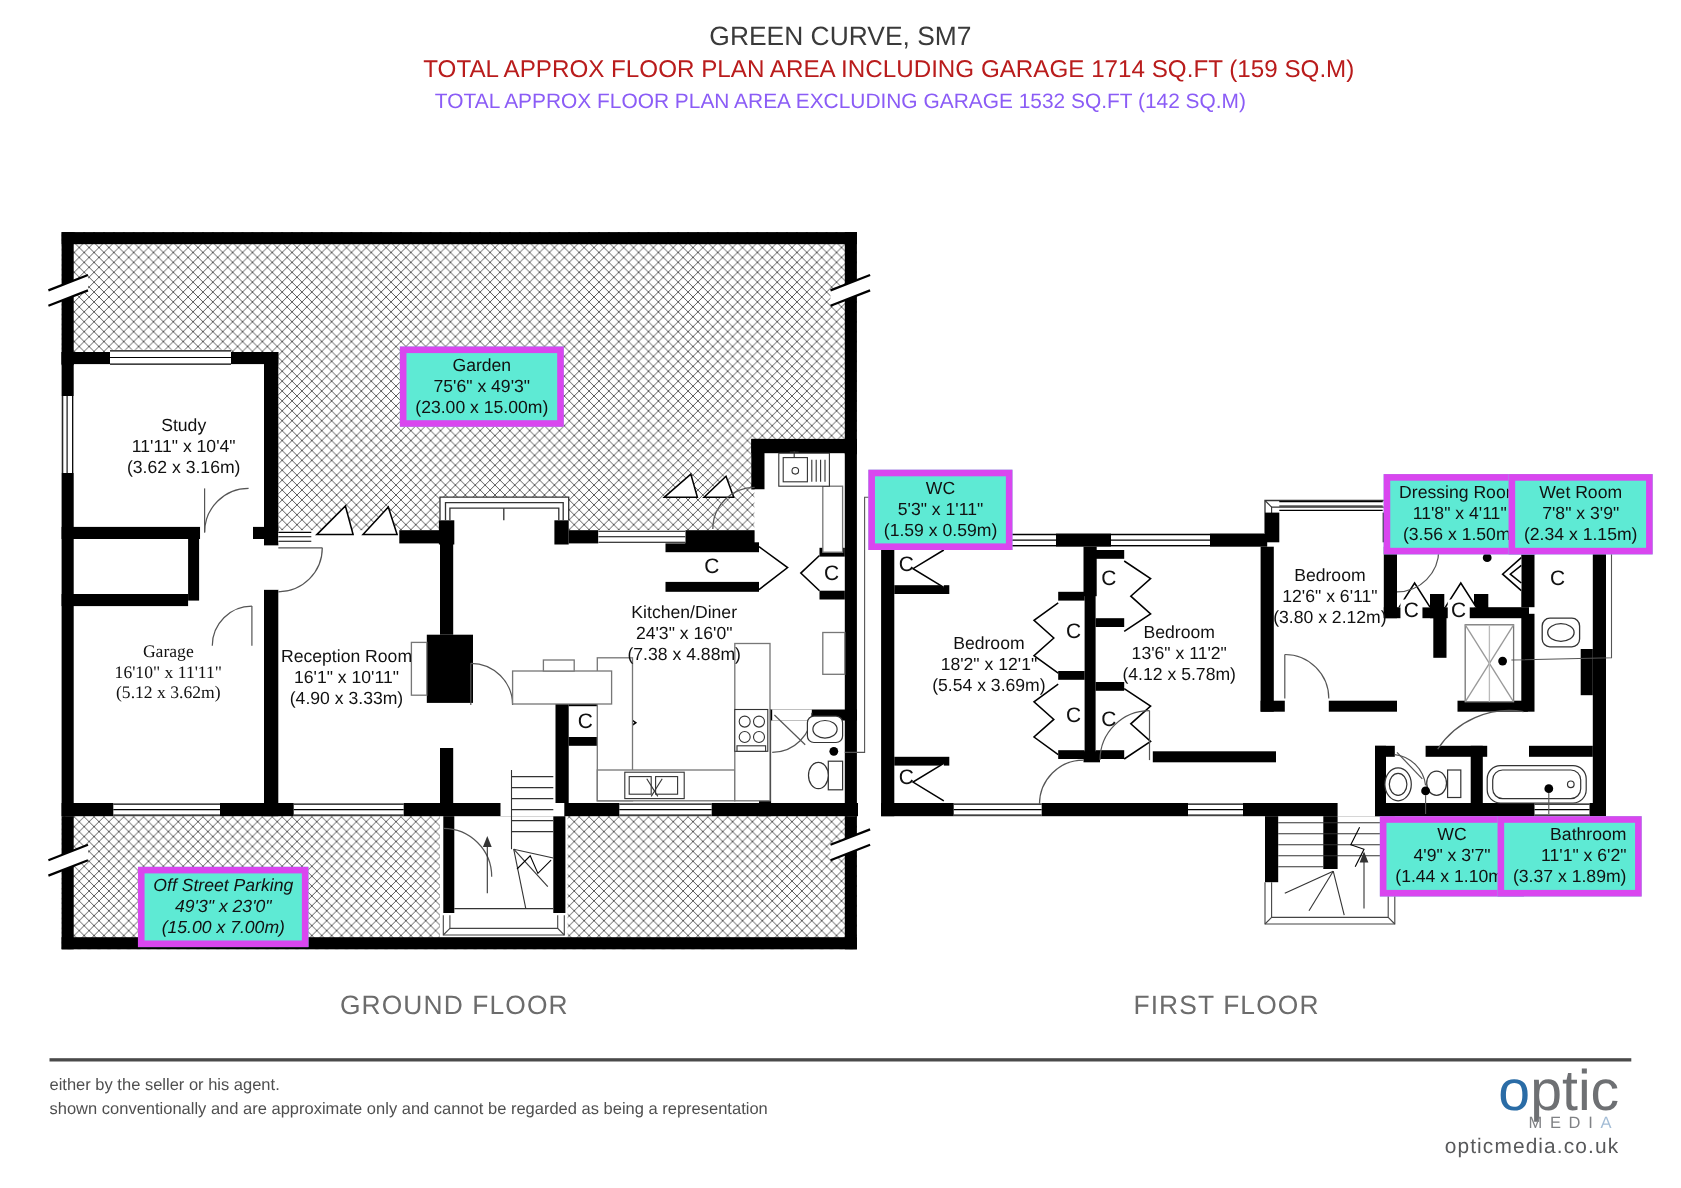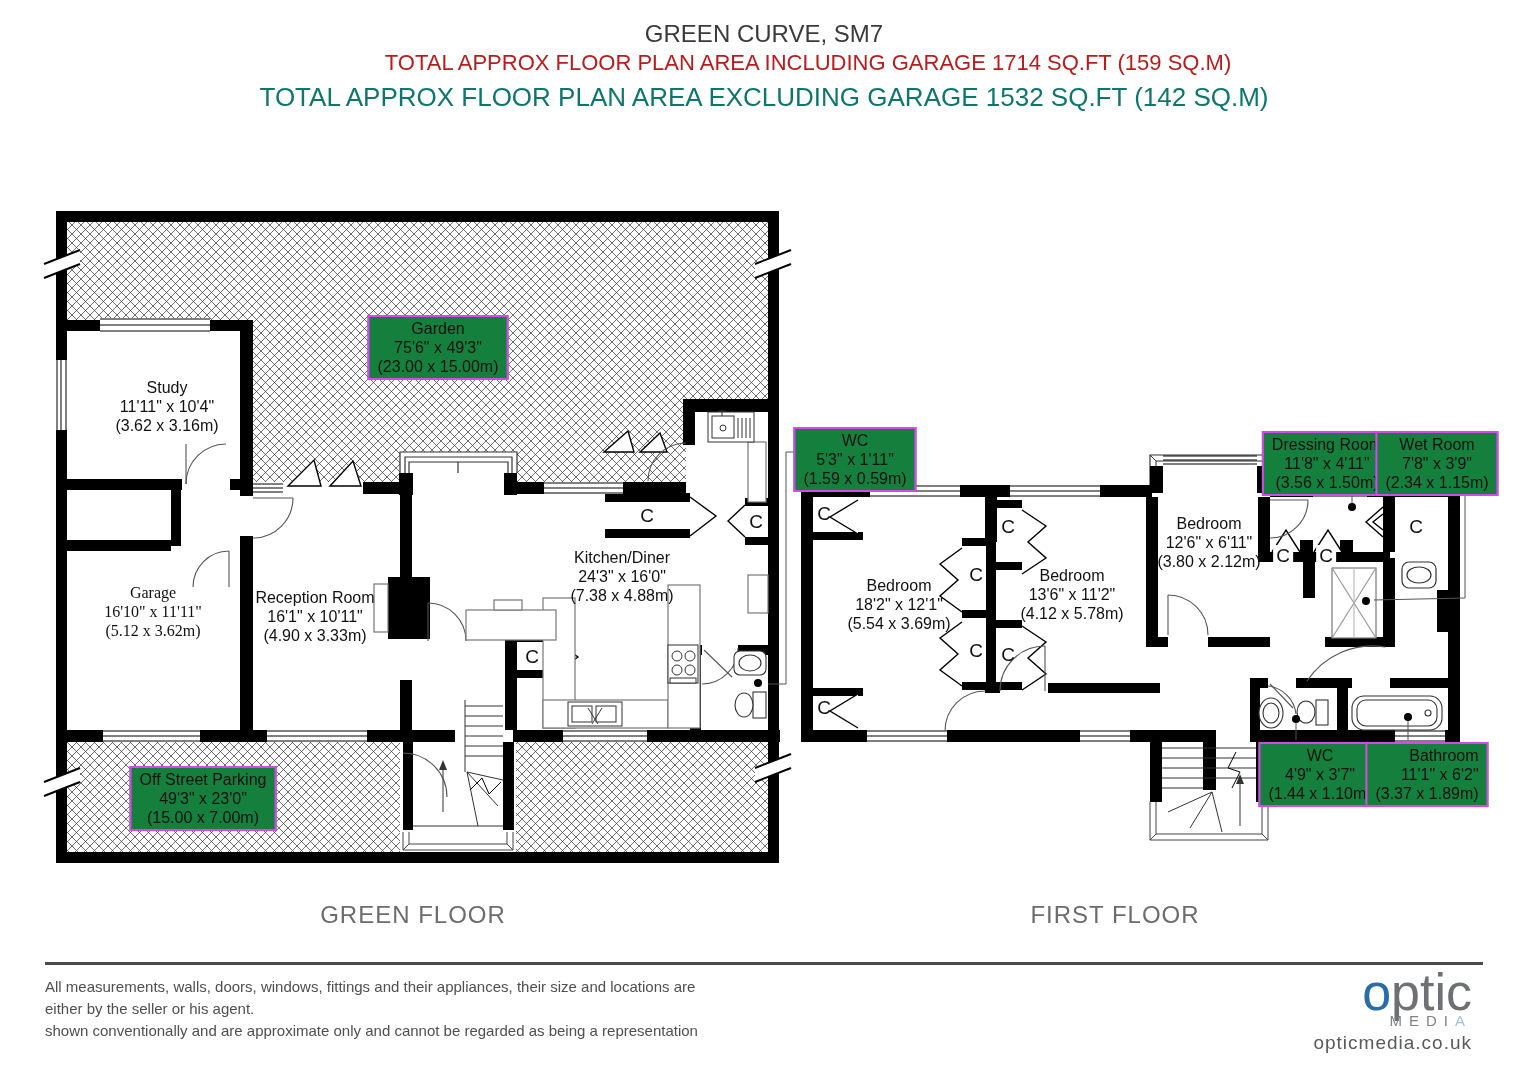--- a/index.html
+++ b/index.html
@@ -1,25 +1,25 @@
 <!DOCTYPE html>
 <html><head>
 <meta charset="utf-8">
 <style>
   html,body{margin:0;padding:0;background:#fff;}
   .page{position:relative;width:1528px;height:1080px;background:#fff;overflow:hidden;
         font-family:"Liberation Sans",sans-serif;}
   .hdr{position:absolute;left:0;width:100%;text-align:center;color:#3e3e3e;}
   .hdr-title{top:20px;font-size:24px;color:#3a3a3a;}
   .hdr-line1{top:50px;font-size:22px;color:#b91c1c;padding-left:44px;}
-  .hdr-line2{top:82px;font-size:26px;color:#0f766e;}
+  .hdr-line2{top:82px;font-size:19px;color:#8b5cf6;}
   svg.plan{position:absolute;left:0;top:0;z-index:1;}
   .room-label{position:absolute;transform:translateX(-50%);text-align:center;
       font-size:16px;line-height:19px;color:#111;white-space:nowrap;z-index:3;}
-  .room-label.boxed{background:#15803d;border:2px solid #d946ef;padding:2px 8px;}
+  .room-label.boxed{background:#5eead4;border:6px solid #d946ef;padding:2px 8px;}
   .c-label{position:absolute;transform:translate(-50%,-50%);font-size:19px;color:#111;z-index:3;}
   .c-label.whitebg{background:#fff;padding:0 3px;}
   .floor-title{position:absolute;transform:translateX(-50%);top:901px;font-size:24px;
       color:#6c6c6c;letter-spacing:1px;z-index:3;}
   .rule{position:absolute;left:45px;right:45px;top:962px;height:3px;background:#4a4a4a;z-index:3;}
   .disclaimer{position:absolute;left:45px;top:976px;font-size:15px;line-height:22px;
       color:#4f4f4f;z-index:3;}
   .logo{position:absolute;right:56px;top:968px;text-align:right;z-index:3;}
   .logo-word{font-size:52px;line-height:48px;letter-spacing:0;}
   .logo-o{color:#2a6ca6;}
@@ -471,21 +471,21 @@
   <div class="room-label" style="left:315px;top:588px;">
     <span style="display:block">Reception Room</span>
     <span style="display:block">16'1" x 10'11"</span>
     <span style="display:block">(4.90 x 3.33m)</span>
   </div>
   <div class="room-label" style="left:622px;top:548px;">
     <span style="display:block">Kitchen/Diner</span>
     <span style="display:block">24'3" x 16'0"</span>
     <span style="display:block">(7.38 x 4.88m)</span>
   </div>
-  <div class="room-label boxed" style="left:203px;top:766px;">
+  <div class="room-label boxed" style="left:203px;top:788px;font-style:italic;">
     <span style="display:block">Off Street Parking</span>
     <span style="display:block">49'3" x 23'0"</span>
     <span style="display:block">(15.00 x 7.00m)</span>
   </div>
   <div class="room-label boxed" style="left:855px;top:427px;">
     <span style="display:block">WC</span>
     <span style="display:block">5'3" x 1'11"</span>
     <span style="display:block">(1.59 x 0.59m)</span>
   </div>
 
@@ -531,26 +531,25 @@
   <span class="c-label" style="left:824px;top:514px;">C</span>
   <span class="c-label" style="left:824px;top:708px;">C</span>
   <span class="c-label" style="left:976px;top:575px;">C</span>
   <span class="c-label" style="left:976px;top:651px;">C</span>
   <span class="c-label" style="left:1008px;top:527px;">C</span>
   <span class="c-label" style="left:1008px;top:655px;">C</span>
   <span class="c-label whitebg" style="left:1283px;top:556px;">C</span>
   <span class="c-label whitebg" style="left:1326px;top:556px;">C</span>
   <span class="c-label" style="left:1416px;top:527px;">C</span>
 
-  <div class="floor-title" style="left:413px;">GREEN FLOOR</div>
+  <div class="floor-title" style="left:413px;">GROUND FLOOR</div>
   <div class="floor-title" style="left:1115px;">FIRST FLOOR</div>
 
   <div class="rule"></div>
   <div class="disclaimer">
-    <div>All measurements, walls, doors, windows, fittings and their appliances, their size and locations are</div>
     <div>either by the seller or his agent.</div>
     <div>shown conventionally and are approximate only and cannot be regarded as being a representation</div>
   </div>
   <div class="logo">
     <div class="logo-word"><span class="logo-o">o</span><span class="logo-rest">ptic</span></div>
     <div class="logo-media"><span>MEDI</span><span class="accent">A</span></div>
     <div class="logo-url">opticmedia.co.uk</div>
   </div>
 
 </div>

